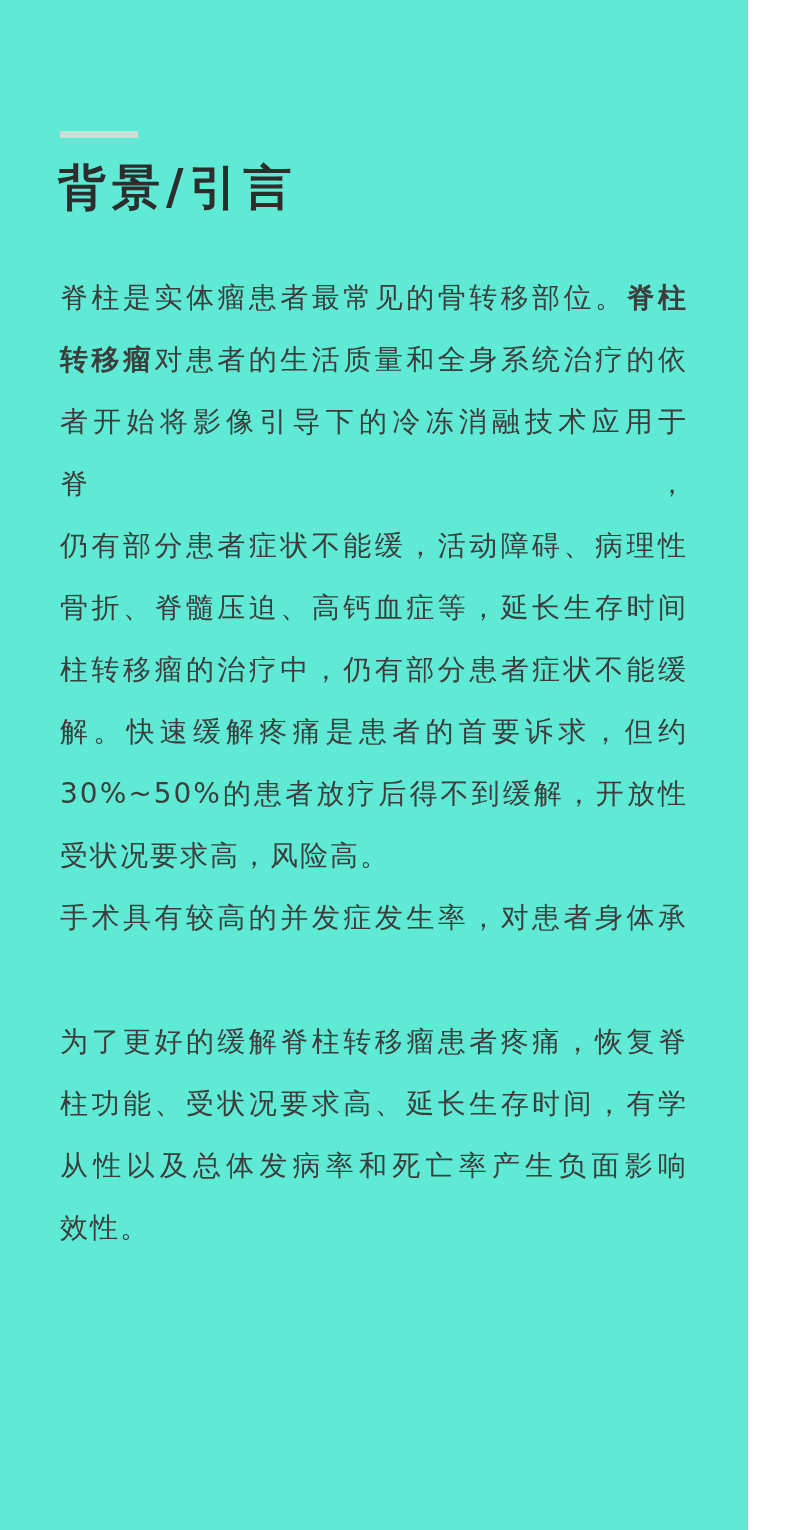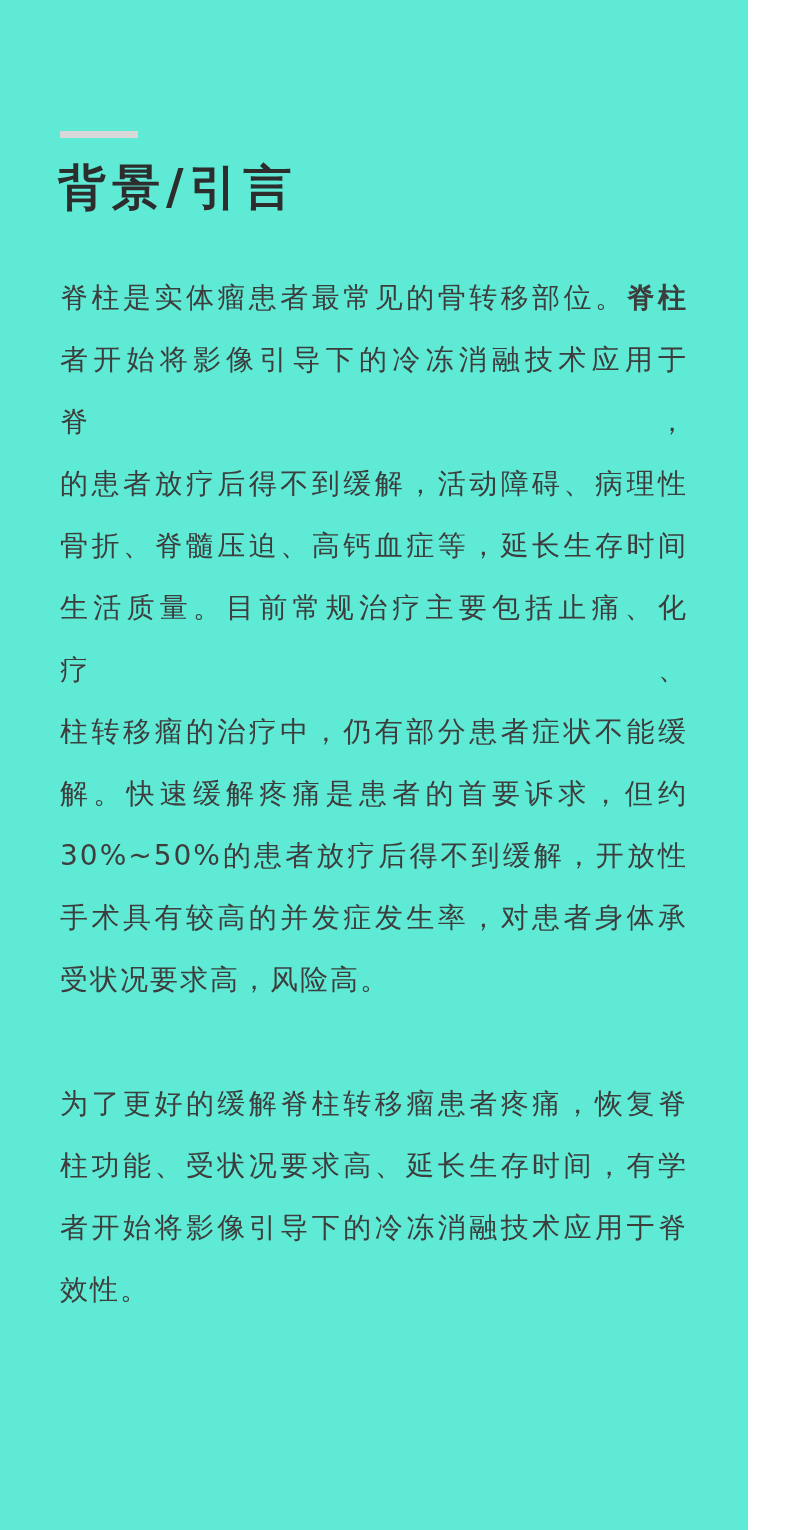--- a/index.html
+++ b/index.html
@@ -66,31 +66,31 @@
 </head>
 <body>
 
 <div class="page">
   <div class="content">
     <div class="accent-bar"></div>
     <h1 class="heading">背景/引言</h1>
     <div class="paragraphs" id="paragraphs">
         <div class="para">
           <span class="line fill"><span>脊柱是实体瘤患者最常见的骨转移部位。</span><strong>脊柱</strong></span>
+          <span class="line fill"><strong>转移瘤</strong><span>对患者的生活质量和全身系统治疗的依</span></span>
           <span class="line fill"><span>者开始将影像引导下的冷冻消融技术应用于脊，</span></span>
-          <span class="line fill"><span>的患者放疗后得不到缓解，活动障碍、病理性</span></span>
+          <span class="line fill"><span>仍有部分患者症状不能缓，活动障碍、病理性</span></span>
           <span class="line fill"><span>骨折、脊髓压迫、高钙血症等，延长生存时间</span></span>
-          <span class="line fill"><span>生活质量。目前常规治疗主要包括止痛、化疗、</span></span>
           <span class="line fill"><span>柱转移瘤的治疗中，仍有部分患者症状不能缓</span></span>
           <span class="line fill"><span>解。快速缓解疼痛是患者的首要诉求，但约</span></span>
           <span class="line fill"><span>30%~50%的患者放疗后得不到缓解，开放性</span></span>
+          <span class="line short"><span>受状况要求高，风险高。</span></span>
           <span class="line fill"><span>手术具有较高的并发症发生率，对患者身体承</span></span>
-          <span class="line short"><span>受状况要求高，风险高。</span></span>
         </div>
         <div class="para">
           <span class="line fill"><span>为了更好的缓解脊柱转移瘤患者疼痛，恢复脊</span></span>
           <span class="line fill"><span>柱功能、受状况要求高、延长生存时间，有学</span></span>
-          <span class="line fill"><span>者开始将影像引导下的冷冻消融技术应用于脊</span></span>
+          <span class="line fill"><span>从性以及总体发病率和死亡率产生负面影响</span></span>
           <span class="line short"><span>效性。</span></span>
         </div>
       </div>
   </div>
 </div>
 
 </body></html>

